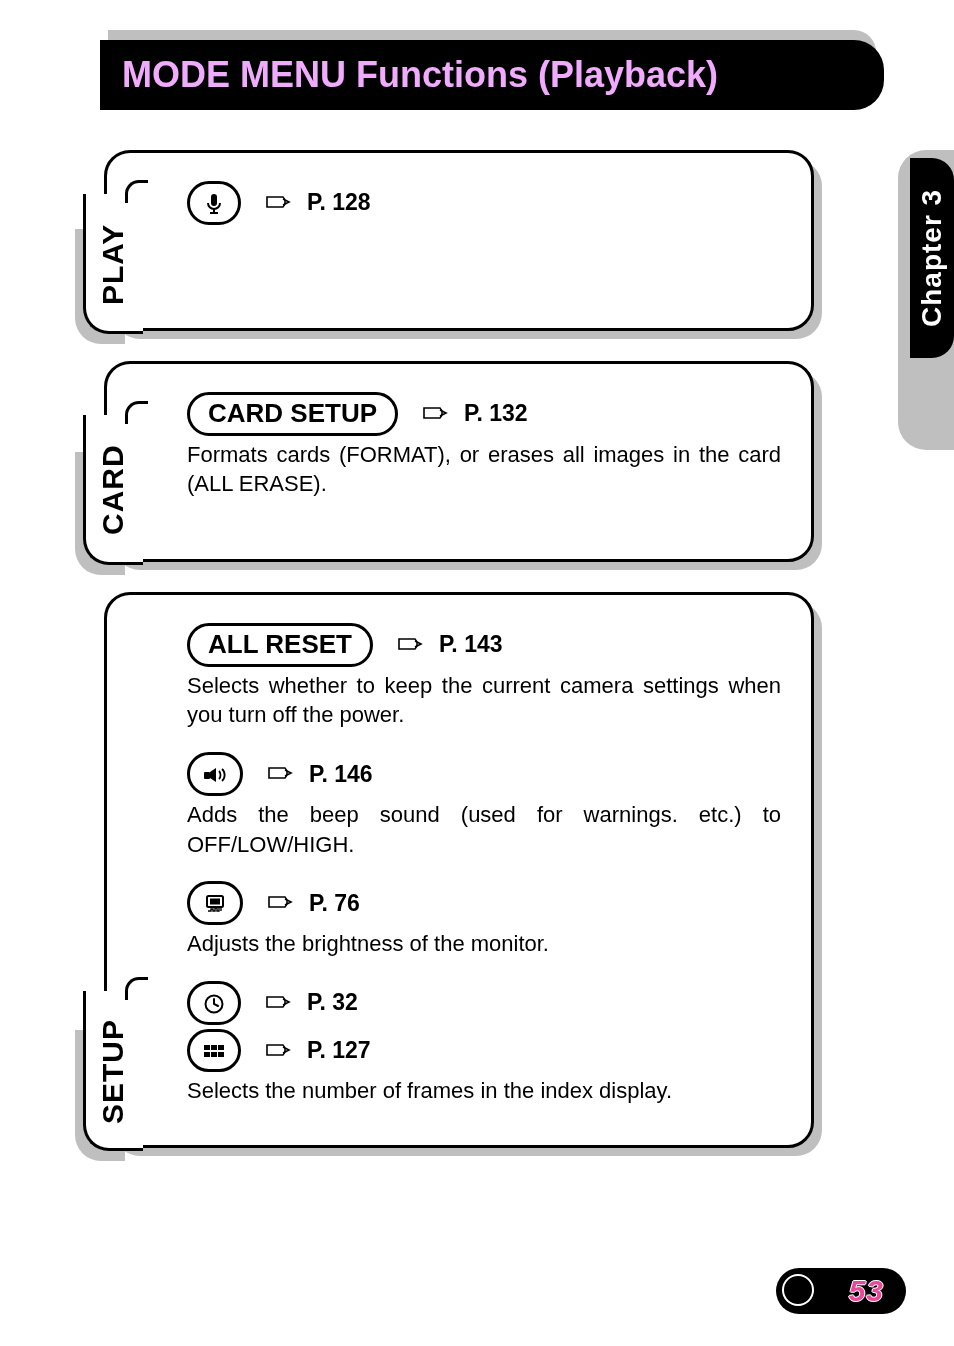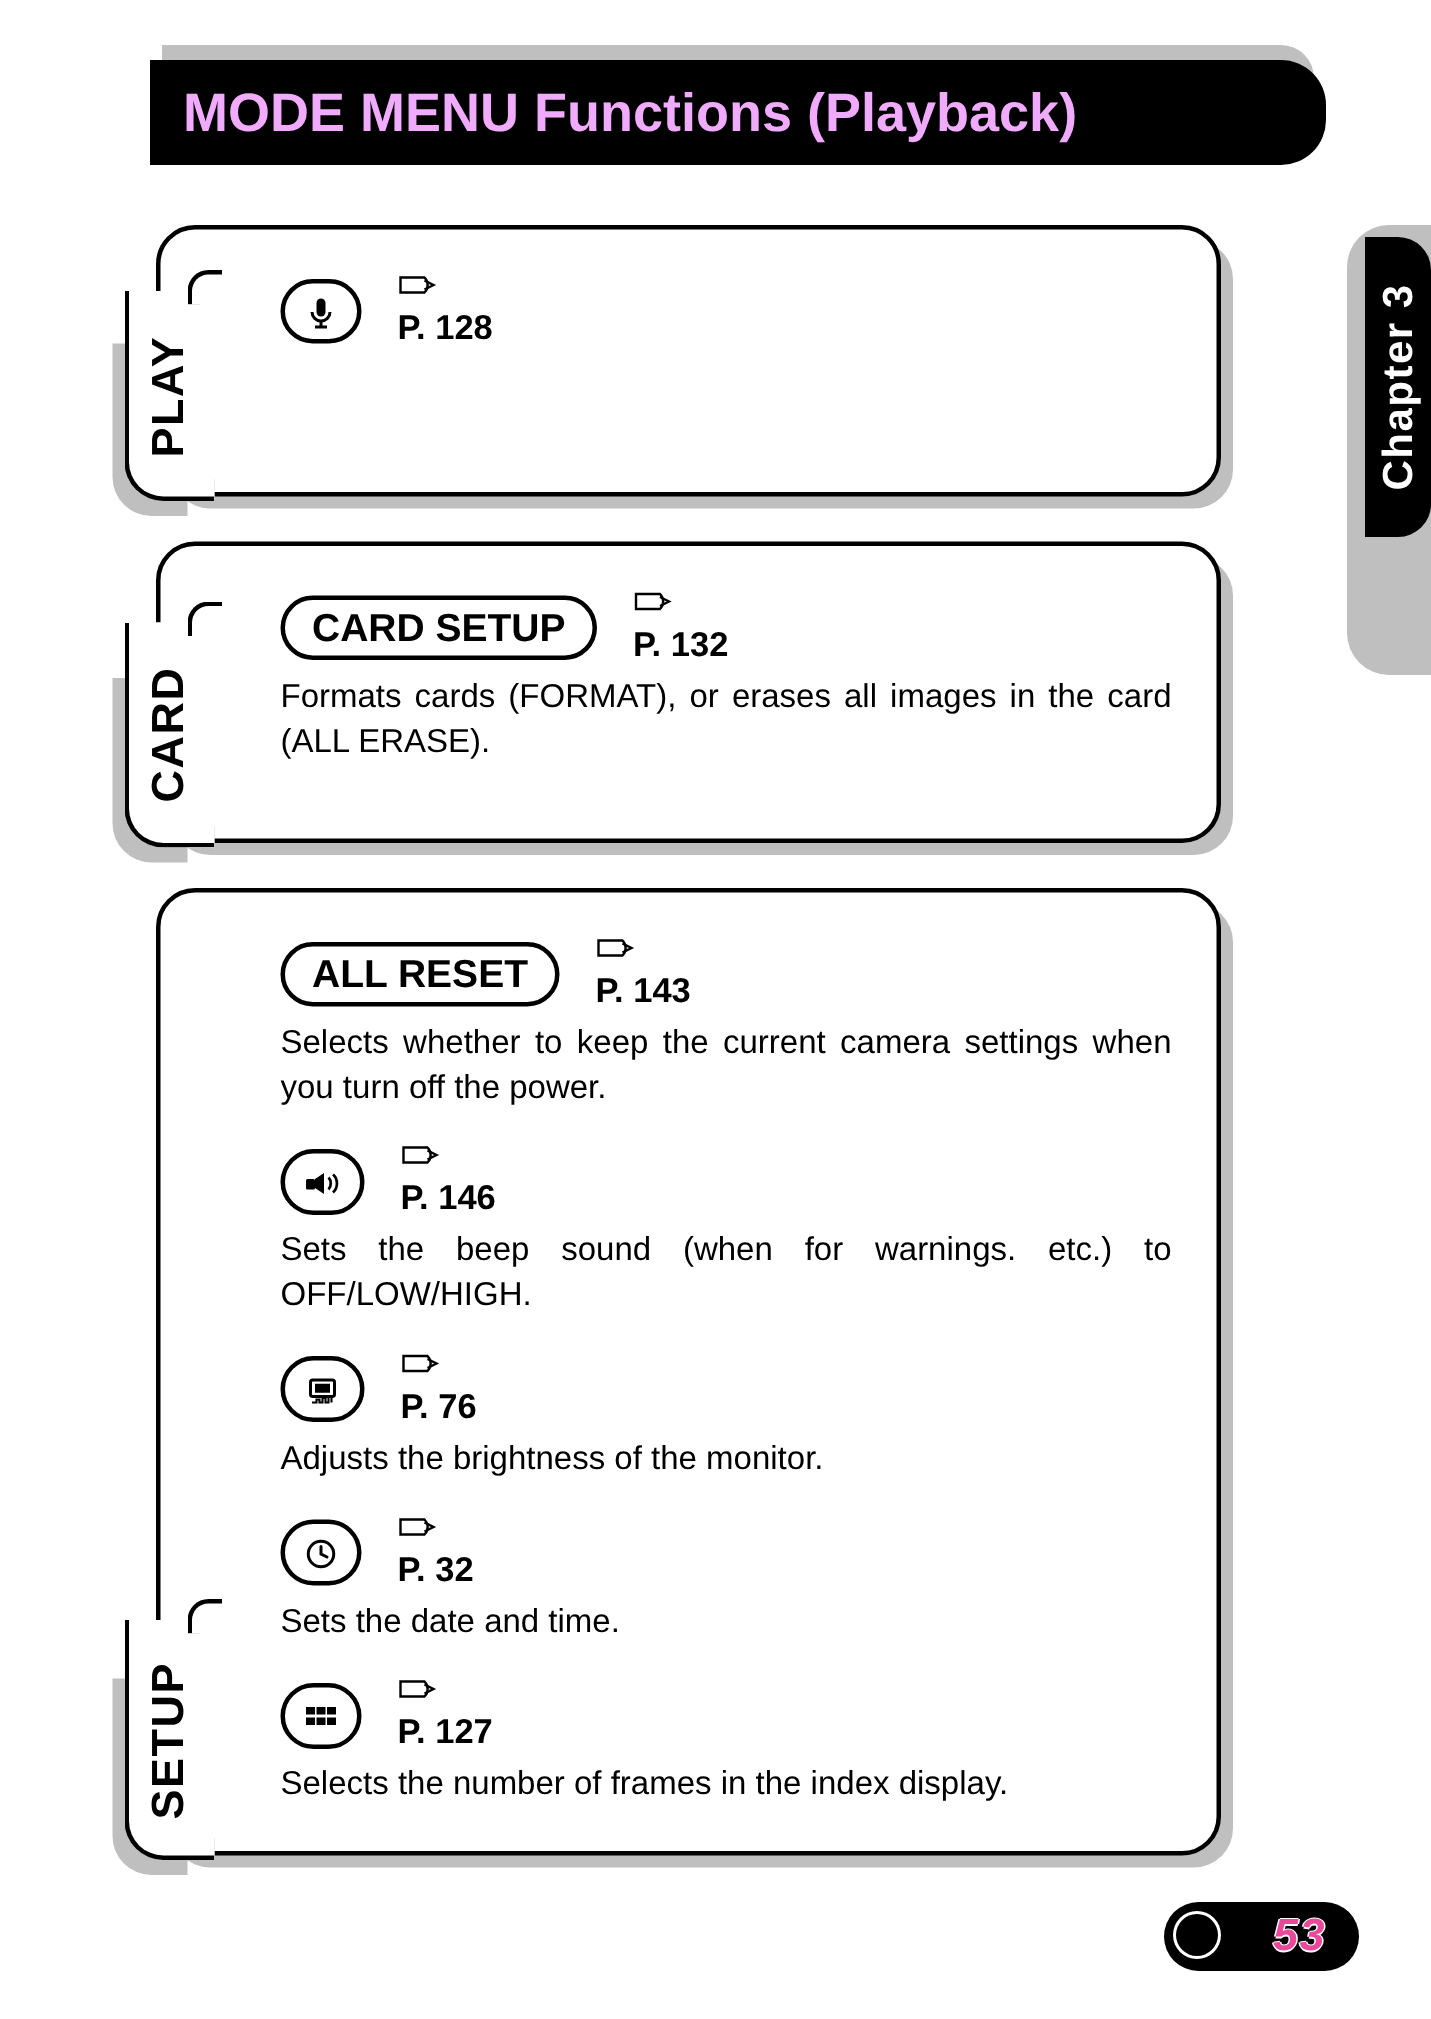--- a/index.html
+++ b/index.html
@@ -163,27 +163,26 @@
   }
   .pill.icon {
     padding: 2px 12px;
     min-width: 54px;
     text-align: center;
   }
   .pill.icon svg { vertical-align: middle; }
 
   .ref {
     display: inline-flex;
-    align-items: flex-start;
-    gap: 2px;
+    align-items: center;
+    gap: 14px;
     font-weight: 900;
     font-size: 23px;
     vertical-align: middle;
     margin-left: 24px;
-    flex-direction: column;
   }
   .hand-icon {
     width: 28px; height: 20px;
     display: inline-block;
   }
   .hand-icon svg { display: block; }
 
   .row-head {
     margin-bottom: 4px;
     display: flex;
@@ -333,21 +332,21 @@
           <span class="ref">
             <span class="hand-icon">
               <svg width="28" height="18" viewBox="0 0 28 18">
                   <path d="M2 4h16a7 7 0 0 1 0 10H2z M2 4v10" fill="none" stroke="#000" stroke-width="1.6"></path>
                   <path d="M18 6l6 3-6 3" fill="none" stroke="#000" stroke-width="1.6"></path>
                 </svg>
             </span>
             <span>P. 146</span>
           </span>
         </div>
-        <div class="desc">Sets the beep sound (when for warnings. etc.) to OFF/LOW/HIGH.</div>
+        <div class="desc">Adds the beep sound (used for warnings. etc.) to OFF/LOW/HIGH.</div>
 
         <div class="row-head">
           <span class="pill icon">
             <svg width="26" height="20" viewBox="0 0 26 20">
               <rect x="5" y="2" width="16" height="11" rx="1.5" fill="none" stroke="#000" stroke-width="2"></rect>
               <rect x="8" y="4.5" width="10" height="6" fill="#000"></rect>
               <path d="M6 17h3v-2h2v2h2v-3h2v3h2v-4h2v4" fill="none" stroke="#000" stroke-width="1.4"></path>
             </svg>
           </span>
           <span class="ref">
@@ -372,21 +371,20 @@
           <span class="ref">
             <span class="hand-icon">
               <svg width="28" height="18" viewBox="0 0 28 18">
                   <path d="M2 4h16a7 7 0 0 1 0 10H2z M2 4v10" fill="none" stroke="#000" stroke-width="1.6"></path>
                   <path d="M18 6l6 3-6 3" fill="none" stroke="#000" stroke-width="1.6"></path>
                 </svg>
             </span>
             <span>P. 32</span>
           </span>
         </div>
-        <div class="desc">Sets the date and time.</div>
 
         <div class="row-head">
           <span class="pill icon">
             <svg width="24" height="18" viewBox="0 0 24 18">
               <rect x="2" y="2" width="6" height="5" fill="#000"></rect>
               <rect x="9" y="2" width="6" height="5" fill="#000"></rect>
               <rect x="16" y="2" width="6" height="5" fill="#000"></rect>
               <rect x="2" y="9" width="6" height="5" fill="#000"></rect>
               <rect x="9" y="9" width="6" height="5" fill="#000"></rect>
               <rect x="16" y="9" width="6" height="5" fill="#000"></rect>

